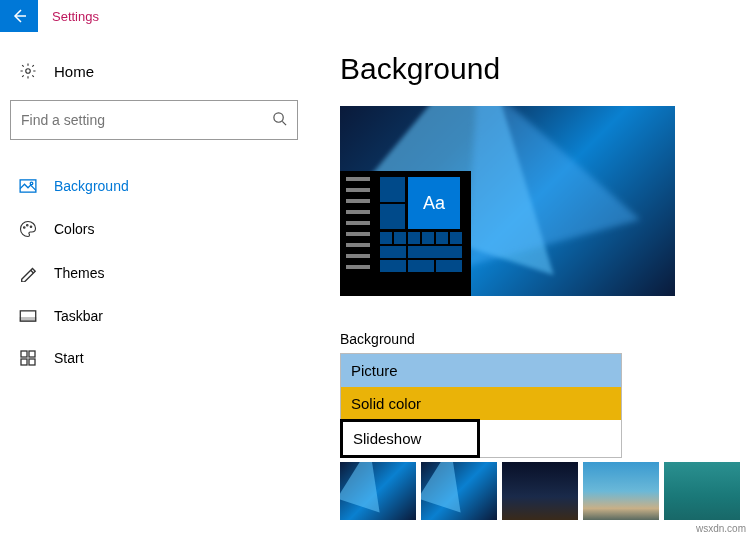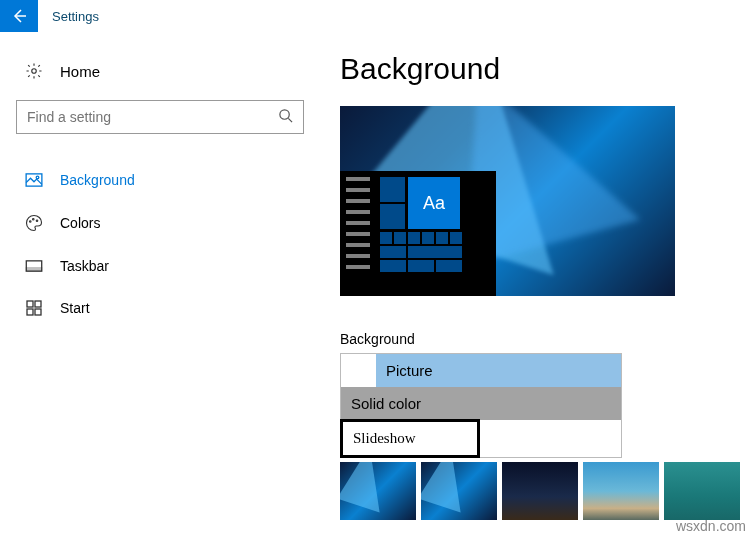--- a/index.html
+++ b/index.html
@@ -26,50 +26,50 @@
       background: #0078d7;
       color: #fff;
       display: flex;
       align-items: center;
       justify-content: center;
       cursor: pointer;
     }
     .app-title {
       padding-left: 14px;
       font-size: 13px;
-      color: #0c4a6e;
+      color: #be185d;
     }
     .main {
       display: flex;
       padding-top: 20px;
     }
     .sidebar {
       width: 300px;
-      padding-left: 16px;
+      padding-left: 10px;
     }
     .home-row {
       display: flex;
       align-items: center;
       padding: 10px 6px;
       cursor: pointer;
     }
     .home-row .icon-wrap {
       width: 24px;
       display: flex;
       justify-content: center;
       margin-right: 14px;
     }
     .home-row span.text {
       font-size: 15px;
       color: #000;
     }
     .search-box {
       margin: 10px 2px 25px 0;
       border: 1px solid #999;
-      height: 34px;
+      height: 40px;
       display: flex;
       align-items: center;
       padding: 0 10px;
       width: 288px;
     }
     .search-box input {
       border: none;
       outline: none;
       flex: 1;
       font-size: 14px;
@@ -143,21 +143,21 @@
       border-bottom: 180px solid rgba(80,180,255,0.4);
       transform: rotate(-15deg);
       left: 100px;
       top: -40px;
       filter: blur(3px);
     }
     .preview-taskbar {
       position: absolute;
       left: 0;
       bottom: 0;
-      width: 156px;
+      width: 131px;
       height: 125px;
       background: #000;
     }
     .start-list {
       position: absolute;
       left: 6px;
       top: 6px;
       width: 28px;
     }
     .start-list div {
@@ -204,32 +204,30 @@
       border: 1px solid #bbb;
       background: #fff;
       font-size: 15px;
     }
     .dd-item {
       padding: 8px 10px;
       cursor: pointer;
     }
     .dd-item.selected {
       background: #91c1e7;
-      margin-left: 35px;
     }
     .dd-item.hover {
-      background: #a3a3a3;
+      background: #eab308;
     }
     .dd-item.highlight {
       border: 3px solid #000;
       margin: -1px;
       position: relative;
       width: 140px;
       background: #fff;
-      font-family: Liberation Serif, serif;
     }
     .thumbs {
       display: flex;
       gap: 5px;
       margin-top: 4px;
     }
     .thumb {
       width: 76px;
       height: 58px;
       position: relative;
@@ -249,21 +247,21 @@
       border-right: 30px solid transparent;
       border-bottom: 60px solid rgba(100,200,255,0.55);
       transform: rotate(18deg);
       left: 5px;
       top: -15px;
     }
     .watermark {
       position: absolute;
       right: 4px;
       bottom: 3px;
-      font-size: 14px;
+      font-size: 10px;
       color: #888;
     }
   </style>
 </head>
 <body>
 
 <div class="header">
   <div class="back-btn">
     <svg width="16" height="16" viewBox="0 0 16 16">
         <path d="M10 2 L4 8 L10 14" stroke="#fff" stroke-width="1.5" fill="none"></path>
@@ -313,20 +311,29 @@
             <path d="M12 2C6.5 2 2 6.5 2 12s4.5 10 10 10c1.5 0 2-1 2-2s-.8-1.5-.8-2.5S14 16 15 16h2c3 0 5-2 5-5 0-5-4.5-9-10-9z"></path>
             <circle cx="7" cy="10" r="1"></circle>
             <circle cx="11" cy="7" r="1"></circle>
             <circle cx="16" cy="9" r="1"></circle>
           </svg>
       </span>
       <span>Colors</span>
     </div>
 
 
+    <div class="nav-item">
+      <span class="icon-wrap">
+        <svg width="18" height="18" viewBox="0 0 20 20" fill="none" stroke="currentColor" stroke-width="1.5">
+            <path d="M3 17L15 5l3 3L6 20H3v-3z"></path>
+            <path d="M13 7l3 3"></path>
+          </svg>
+      </span>
+      <span>Themes</span>
+    </div>
 
     <div class="nav-item">
       <span class="icon-wrap">
         <svg width="18" height="12" viewBox="0 0 20 14" fill="none" stroke="currentColor" stroke-width="1.5">
             <rect x="1" y="1" width="18" height="12"></rect>
             <rect x="1" y="9" width="18" height="4" fill="currentColor" opacity="0.3"></rect>
           </svg>
       </span>
       <span>Taskbar</span>
     </div>

